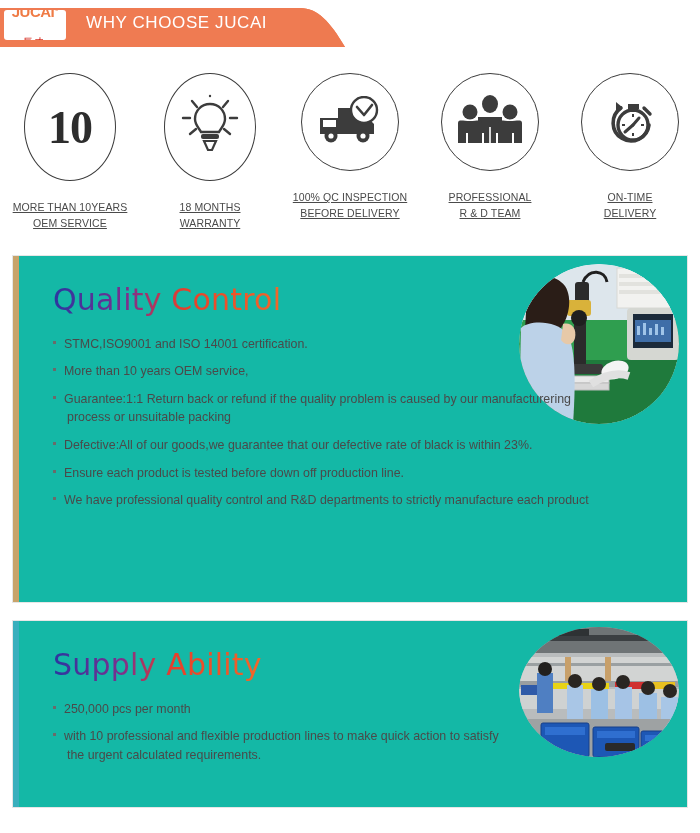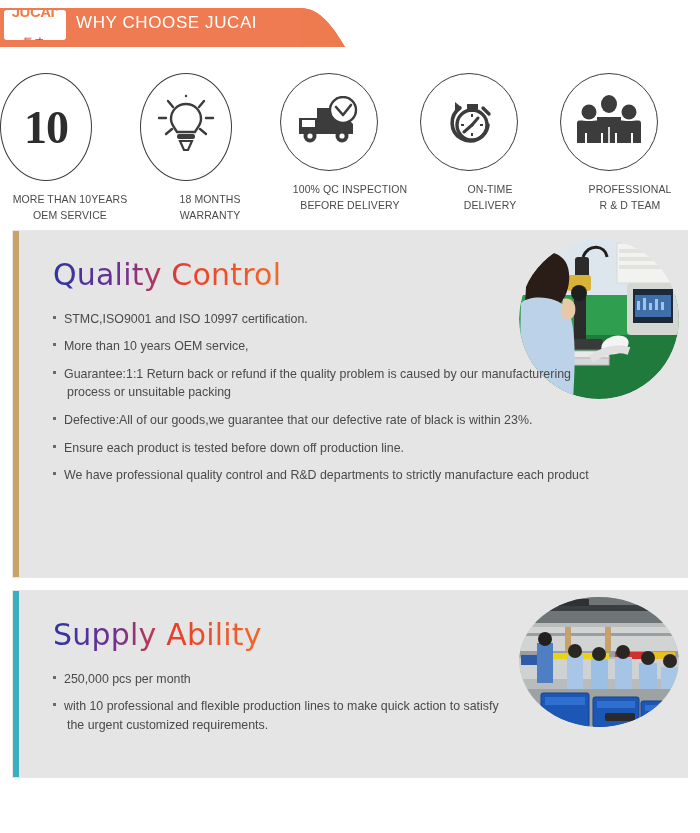--- a/index.html
+++ b/index.html
@@ -30,64 +30,67 @@
     font-size:15px;font-weight:bold;color:#ef7b45;
     letter-spacing:-0.5px;position:relative;
     font-family:"Liberation Sans",sans-serif;
   }
   .logo-reg{font-size:6px;vertical-align:super;color:#ef7b45;}
   .logo-cn{
     font-size:8px;color:#d9372b;font-weight:bold;
     letter-spacing:3px;margin-top:19px;
   }
   .banner-title{
-    position:absolute;left:76px;top:13px;
+    position:absolute;left:86px;top:13px;
     font-size:17px;color:#ffffff;
     letter-spacing:0.6px;
     font-family:"Liberation Sans",sans-serif;
   }
 
   
   .features{
     display:flex;
     width:700px;
     padding:18px 0 6px 0;
     box-sizing:border-box;
   }
   .feature{
     flex:1 1 0;
     display:flex;flex-direction:column;
+    align-items:center;
+    gap:8px;
   }
   .feature-ring{
     width:92px;height:108px;
     border:1.6px solid #3c3c3c;
     border-radius:50%;
     display:flex;align-items:center;justify-content:center;
     box-sizing:border-box;
   }
   .feature-ring.round{width:98px;height:98px;}
   .feature-label{
     margin-top:10px;
     text-align:center;
     font-size:10.5px;
     color:#4a4a4a;
     line-height:1.55;
     letter-spacing:0.1px;
+    text-decoration:underline;
   }
   .big-ten{
     font-size:46px;font-weight:bold;color:#2d2d2d;
     font-family:"Liberation Serif","DejaVu Serif",serif;
     letter-spacing:-1px;
   }
 
   
   .card{
     position:relative;
-    margin:0 12px 12px 12px;
-    background:#e5e5e5;
+    margin:17px 12px 12px 12px;
+    background:#14b8a6;
     border:1px solid #e6e6e6;
     box-sizing:border-box;
     overflow:hidden;
   }
   .card .accent{
     position:absolute;left:0;top:0;bottom:0;width:6px;
   }
   .card-inner{padding:26px 18px 22px 26px;position:relative;z-index:2;}
   .card-title{
     font-size:30px;
@@ -199,55 +202,55 @@
       </svg>
     </div>
     <div class="feature-label">
       <span>100% QC INSPECTION</span><br>
       <span>BEFORE DELIVERY</span>
     </div>
   </div>
 
   <div class="feature">
     <div class="feature-ring round">
+      <svg width="70" height="54" viewBox="0 0 70 54">
+        <ellipse cx="35" cy="9" rx="8" ry="9" fill="#3c3c3c"></ellipse>
+        <path d="M23,22 L47,22 L47,38 L23,38 Z" fill="#3c3c3c"></path>
+        <circle cx="15" cy="17" r="7.5" fill="#3c3c3c"></circle>
+        <path d="M3,28 C3,24 8,26 15,26 C22,26 27,24 27,28 L27,48 L3,48 Z" fill="#3c3c3c"></path>
+        <circle cx="55" cy="17" r="7.5" fill="#3c3c3c"></circle>
+        <path d="M43,28 C43,24 48,26 55,26 C62,26 67,24 67,28 L67,48 L43,48 Z" fill="#3c3c3c"></path>
+        <path d="M12,38 L12,48 M58,38 L58,48" stroke="#ffffff" stroke-width="2"></path>
+        <path d="M29,30 L41,30 L41,48 L29,48 Z" fill="#3c3c3c"></path>
+        <path d="M35,32 L35,48" stroke="#ffffff" stroke-width="1.6"></path>
+      </svg>
+    </div>
+    <div class="feature-label">
+      <span>PROFESSIONAL</span><br>
+      <span>R &amp; D TEAM</span>
+    </div>
+  </div>
+
+  <div class="feature">
+    <div class="feature-ring round">
       <svg width="62" height="60" viewBox="0 0 62 60">
         <circle cx="34" cy="33" r="15" fill="none" stroke="#3c3c3c" stroke-width="3.4"></circle>
         <rect x="29" y="12" width="11" height="5" fill="#3c3c3c"></rect>
         <rect x="32" y="15" width="5" height="5" fill="#3c3c3c"></rect>
         <path d="M45,16 L51,22" stroke="#3c3c3c" stroke-width="3.4" stroke-linecap="round"></path>
         <path d="M34,33 L26,40" stroke="#3c3c3c" stroke-width="3" stroke-linecap="round"></path>
         <path d="M34,33 L40,26" stroke="#3c3c3c" stroke-width="3" stroke-linecap="round"></path>
         <path d="M34,22 L34,25 M45,33 L42,33 M34,44 L34,41 M23,33 L26,33" stroke="#3c3c3c" stroke-width="2"></path>
         <path d="M50,33 A18,18 0 1,1 22,16" fill="none" stroke="#3c3c3c" stroke-width="3.6" stroke-linecap="round"></path>
         <path d="M17,10 L23,15 L17,20" fill="#3c3c3c"></path>
       </svg>
     </div>
     <div class="feature-label">
       <span>ON-TIME</span><br>
       <span>DELIVERY</span>
-    </div>
-  </div>
-
-  <div class="feature">
-    <div class="feature-ring round">
-      <svg width="70" height="54" viewBox="0 0 70 54">
-        <ellipse cx="35" cy="9" rx="8" ry="9" fill="#3c3c3c"></ellipse>
-        <path d="M23,22 L47,22 L47,38 L23,38 Z" fill="#3c3c3c"></path>
-        <circle cx="15" cy="17" r="7.5" fill="#3c3c3c"></circle>
-        <path d="M3,28 C3,24 8,26 15,26 C22,26 27,24 27,28 L27,48 L3,48 Z" fill="#3c3c3c"></path>
-        <circle cx="55" cy="17" r="7.5" fill="#3c3c3c"></circle>
-        <path d="M43,28 C43,24 48,26 55,26 C62,26 67,24 67,28 L67,48 L43,48 Z" fill="#3c3c3c"></path>
-        <path d="M12,38 L12,48 M58,38 L58,48" stroke="#ffffff" stroke-width="2"></path>
-        <path d="M29,30 L41,30 L41,48 L29,48 Z" fill="#3c3c3c"></path>
-        <path d="M35,32 L35,48" stroke="#ffffff" stroke-width="1.6"></path>
-      </svg>
-    </div>
-    <div class="feature-label">
-      <span>PROFESSIONAL</span><br>
-      <span>R &amp; D TEAM</span>
     </div>
   </div>
 </div>
 
 <div class="card" style="height:348px;">
   <div class="accent" style="background:#c8a46a;"></div>
 
   <div class="photo qc-photo">
     <svg width="160" height="160" viewBox="0 0 160 160">
       <defs>
@@ -287,21 +290,21 @@
         <path d="M44,60 C52,58 58,64 56,74 C54,82 46,82 42,76 Z" fill="#e7c9a8"></path>
         <ellipse cx="96" cy="106" rx="14" ry="9" fill="#f4f4f4" transform="rotate(-18 96 106)"></ellipse>
         <path d="M72,120 C84,112 98,108 110,112" stroke="#e0e0e0" stroke-width="8" fill="none"></path>
       </g>
     </svg>
   </div>
 
   <div class="card-inner">
     <div class="card-title">Quality Control</div>
     <ul class="bullets">
-      <li><span>STMC,ISO9001 and ISO 10997 certification.</span></li>
+      <li><span>STMC,ISO9001 and ISO 14001 certification.</span></li>
       <li><span>More than 10 years OEM service,</span></li>
       <li>
         <span>Guarantee:1:1 Return back or refund if the quality problem is caused by our manufacturering</span>
         <span class="wrap2">process or unsuitable packing</span>
       </li>
       <li><span>Defective:All of our goods,we guarantee that our defective rate of black is within 23%.</span></li>
       <li><span>Ensure each product is tested before down off production line.</span></li>
       <li><span>We have professional quality control and R&amp;D departments to strictly manufacture each product</span></li>
     </ul>
   </div>
@@ -368,17 +371,17 @@
       </g>
     </svg>
   </div>
 
   <div class="card-inner">
     <div class="card-title">Supply Ability</div>
     <ul class="bullets">
       <li><span>250,000 pcs per month</span></li>
       <li>
         <span>with 10 professional and flexible production lines to make quick action to satisfy</span>
-        <span class="wrap2">the urgent customized requirements.</span>
+        <span class="wrap2">the urgent calculated requirements.</span>
       </li>
     </ul>
   </div>
 </div>
 
 </body></html>

